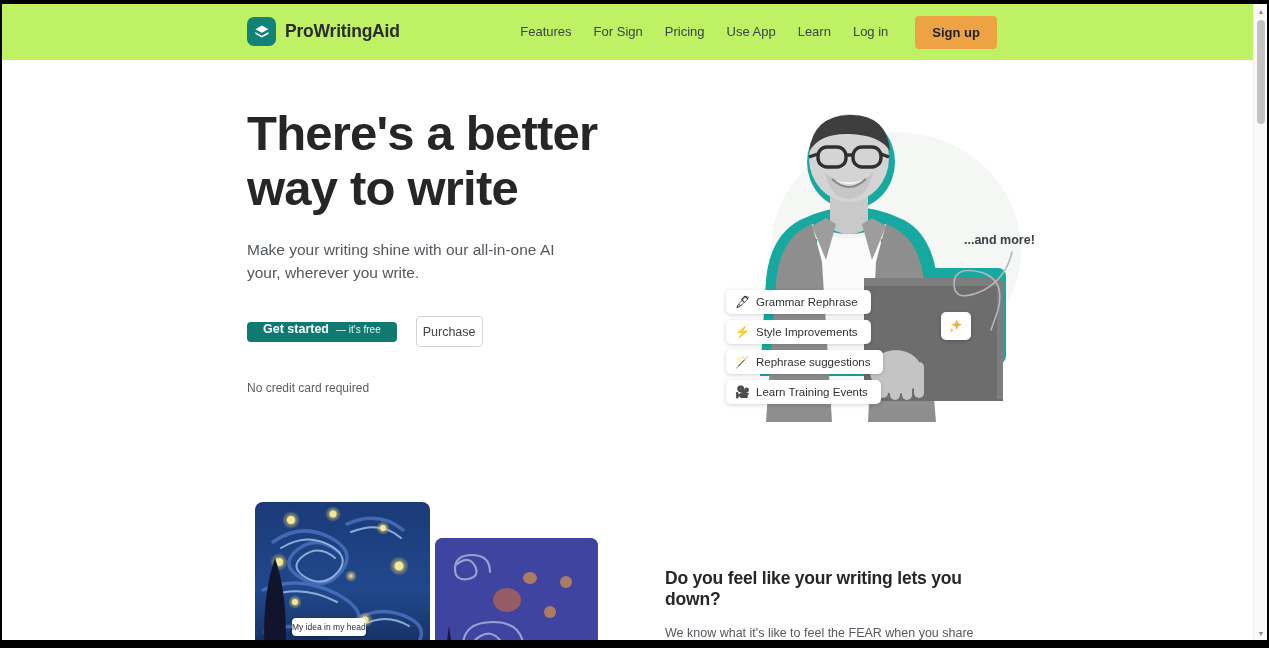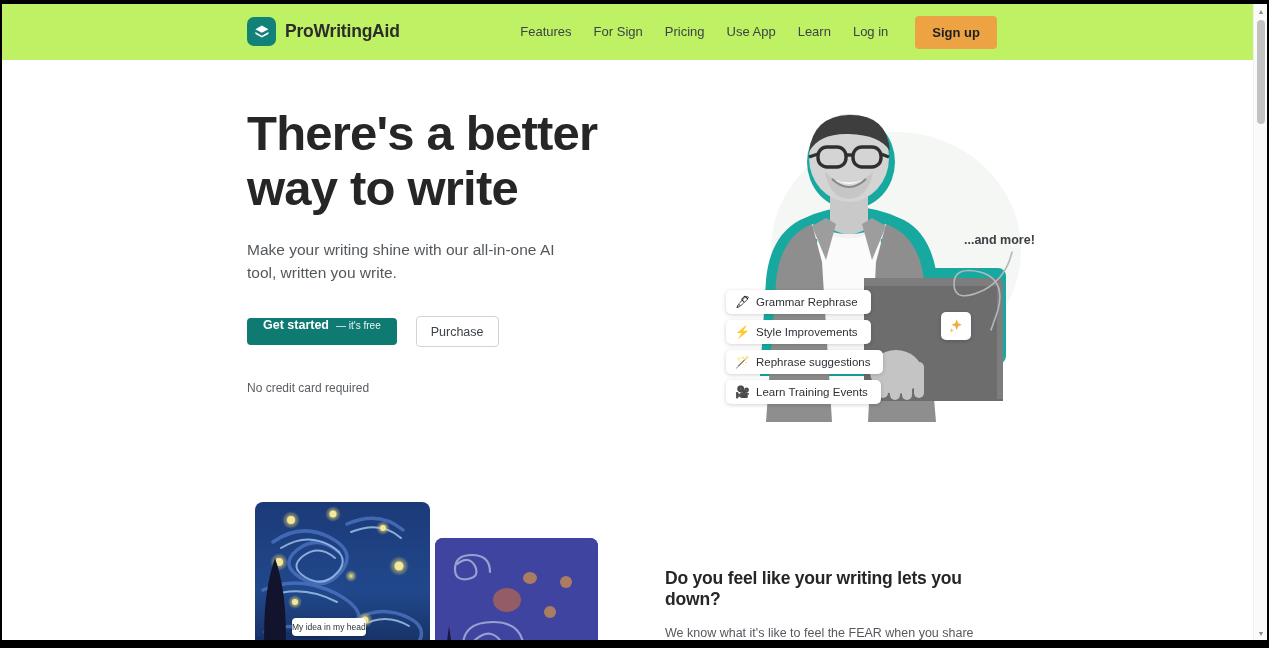--- a/index.html
+++ b/index.html
@@ -71,31 +71,31 @@
   }
   .hero-sub {
     margin-top: 21px;
     font-size: 15.5px; line-height: 1.5; color: #53585d;
     max-width: 330px;
   }
   .hero-actions { margin-top: 32px; display: flex; align-items: center; gap: 19px; }
   .btn-primary {
     background: #0f7a72; color: #ffffff;
     border: none; border-radius: 4px;
-    height: 27px; padding: 0 16px;
+    height: 20px; padding: 0 16px;
     font-size: 12.5px; cursor: pointer;
     display: inline-flex; align-items: baseline; gap: 7px;
     white-space: nowrap;
   }
   .btn-primary .lbl { font-weight: bold; }
   .btn-primary .note { font-weight: normal; font-size: 10px; opacity: .92; }
   .btn-outline {
     background: #ffffff; color: #3e4348;
     border: 1px solid #cfd4d8; border-radius: 4px;
-    height: 31px; padding: 0 14px;
+    height: 31px; padding: 0 6px;
     font-size: 12.5px; cursor: pointer; white-space: nowrap;
   }
   .hero-fineprint { margin-top: 34px; font-size: 12px; color: #585d62; }
 
   
   .hero-art { position: absolute; left: 694px; top: 40px; width: 360px; height: 330px; }
   .art-svg { position: absolute; left: 0; top: 0; }
   .and-more {
     position: absolute; left: 268px; top: 133px;
     font-size: 12.5px; font-weight: bold; color: #3b4045;
@@ -199,21 +199,21 @@
       <a class="nav-link" href="#">Learn</a>
       <a class="nav-link" href="#">Log in</a>
       <button class="nav-cta">Sign up</button>
     </nav>
   </div>
 
   <div class="hero">
 
     <div class="hero-copy">
       <h1 class="hero-title">There's a better way to write</h1>
-      <p class="hero-sub">Make your writing shine with our all-in-one AI tool, written you write.</p>
+      <p class="hero-sub">Make your writing shine with our all-in-one AI your, wherever you write.</p>
 
       <div class="hero-actions">
         <button class="btn-primary">
           <span class="lbl">Get started</span>
           <span class="note">— it's free</span>
         </button>
         <button class="btn-outline">Purchase</button>
       </div>
 
       <div class="hero-fineprint">No credit card required</div>

